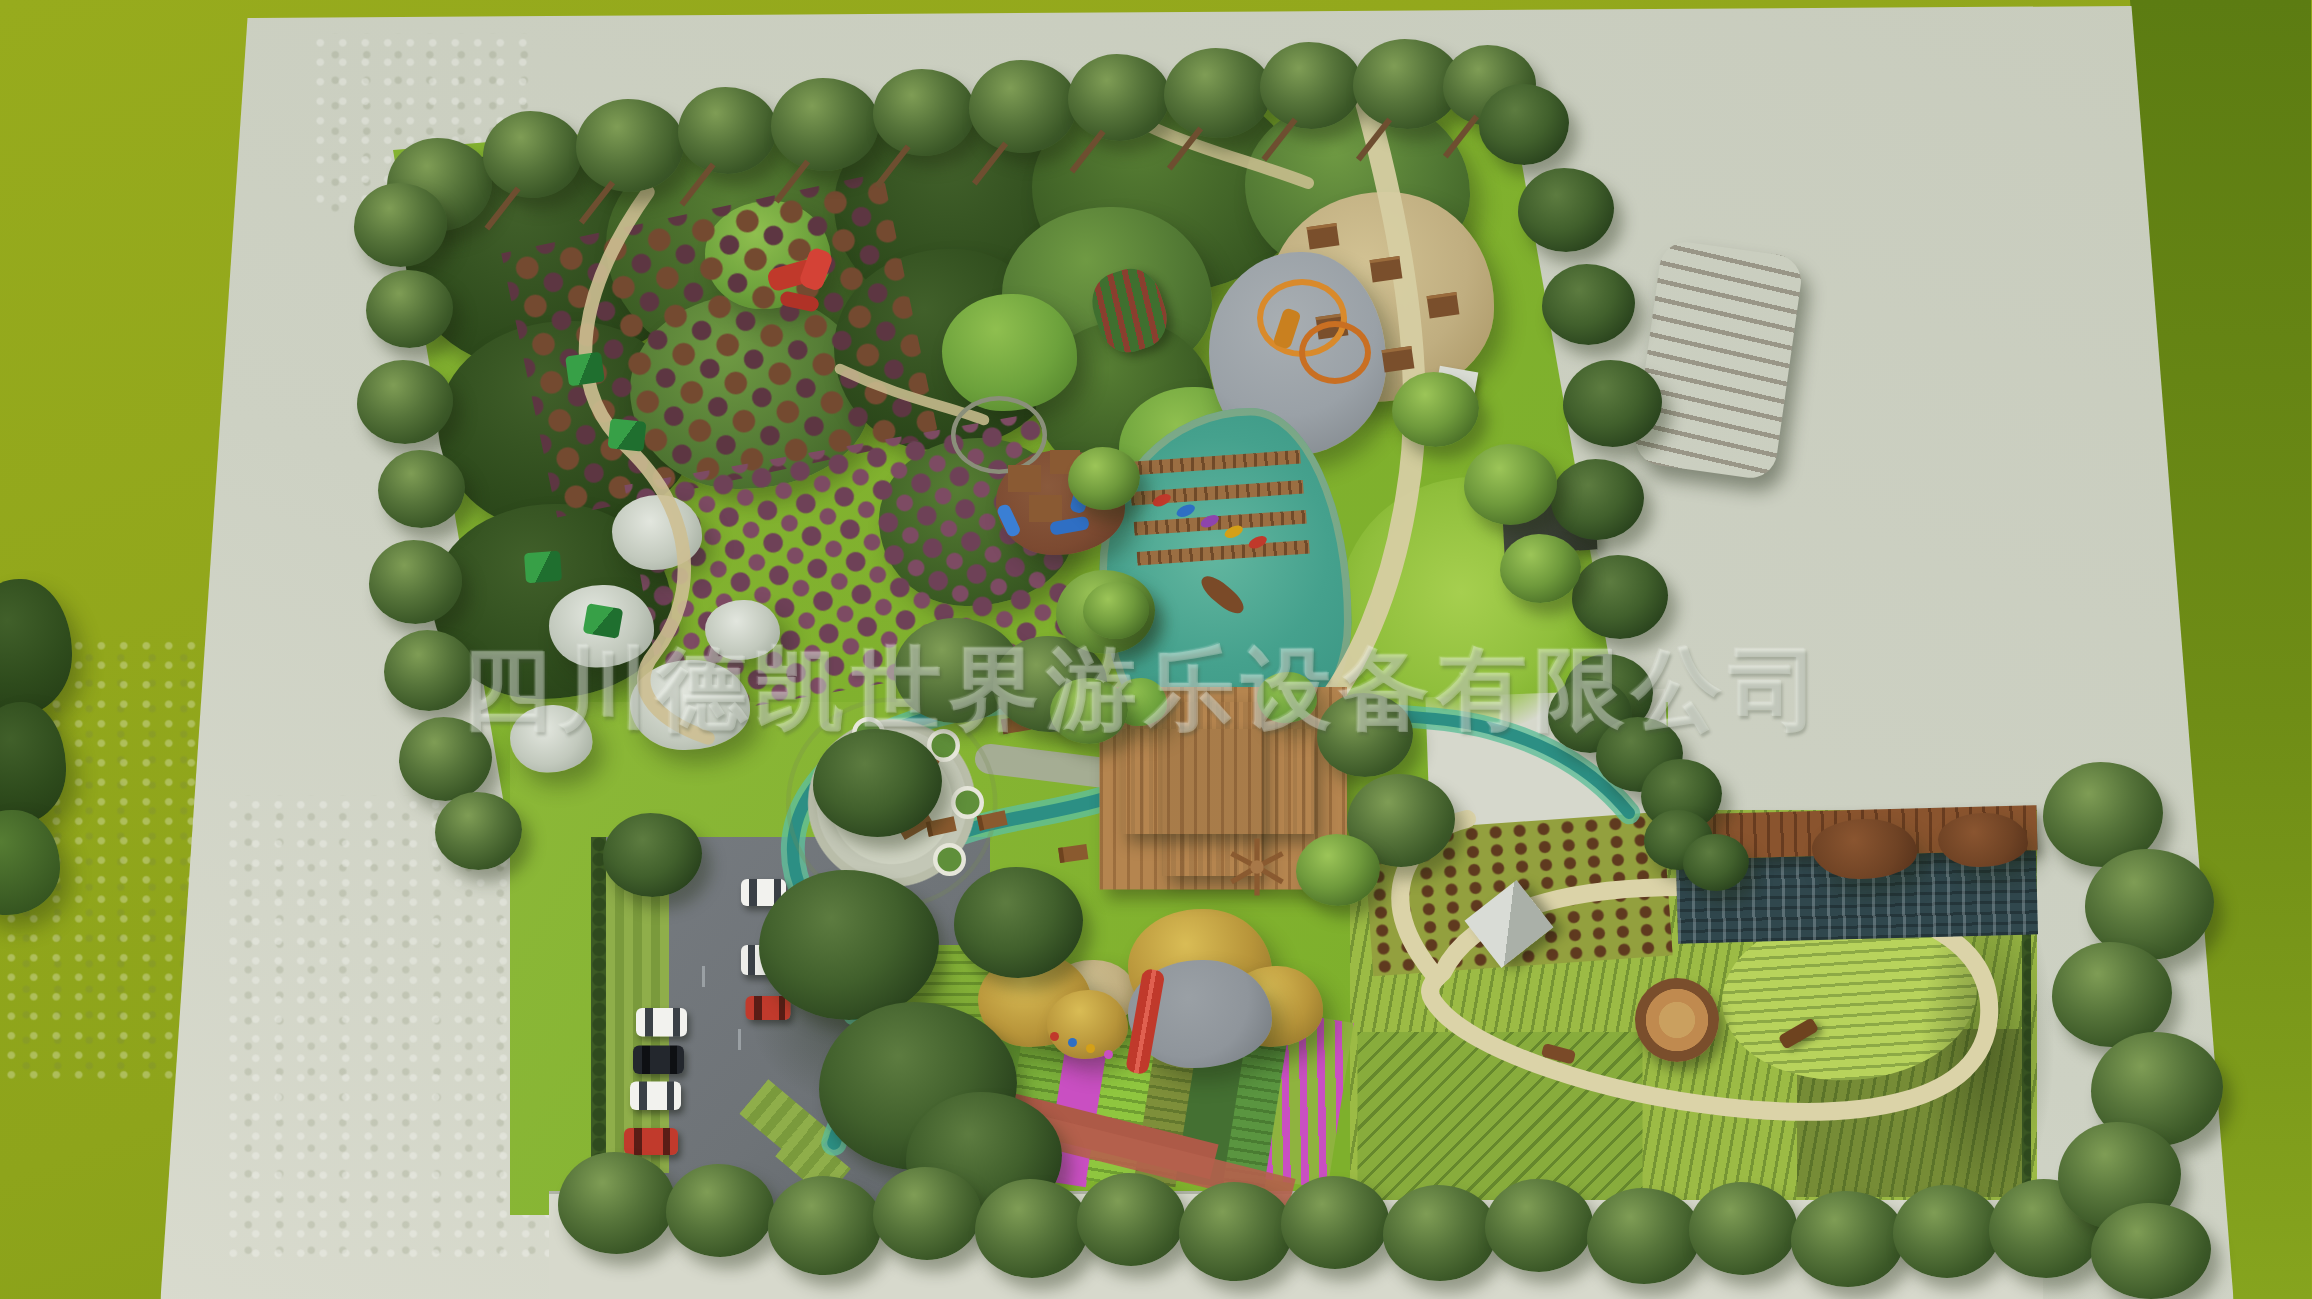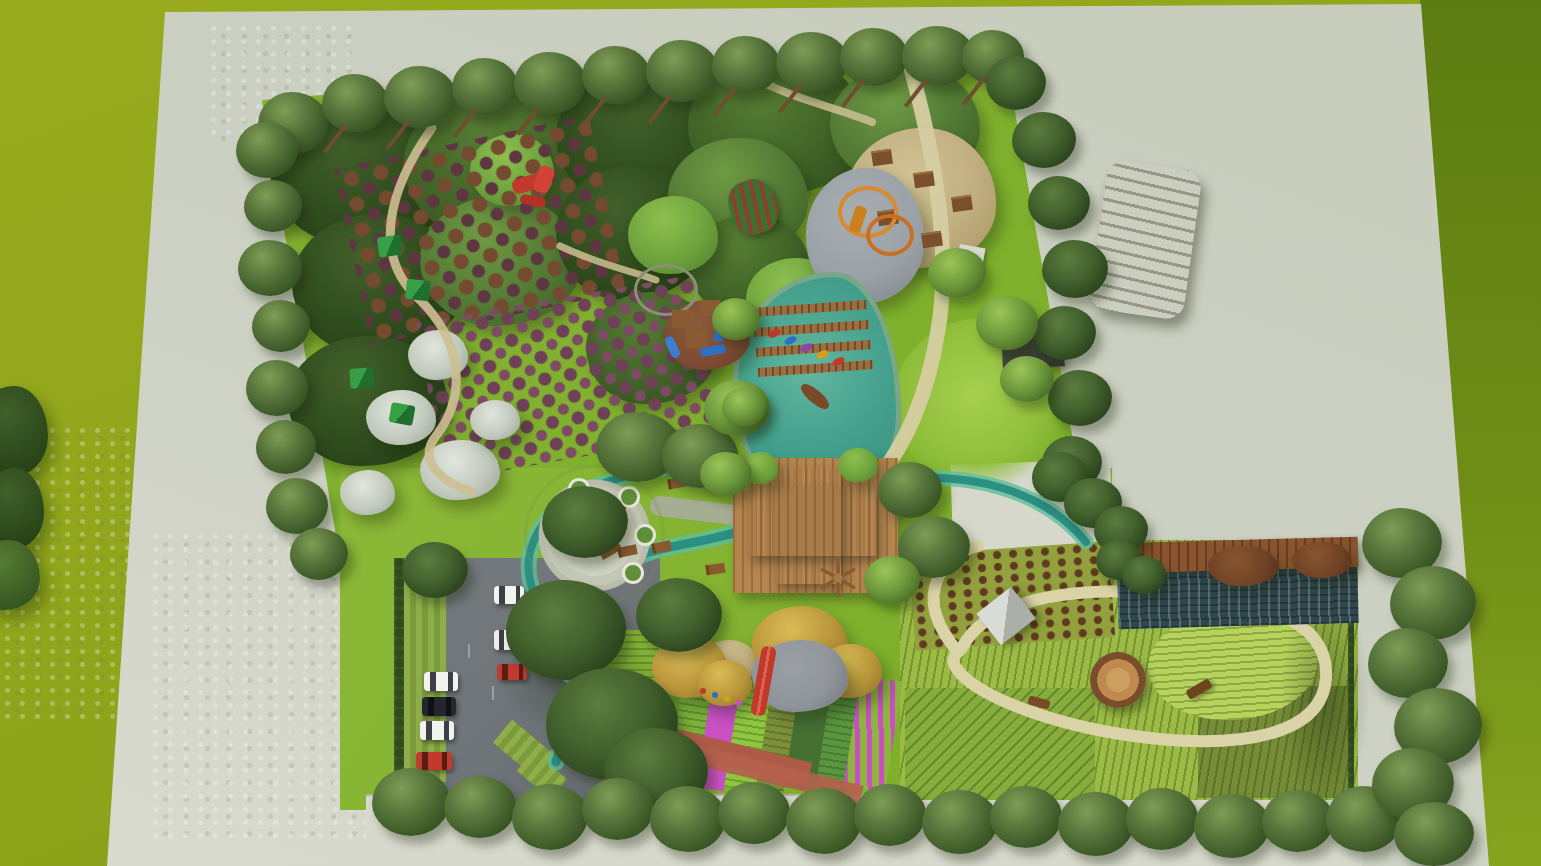--- a/index.html
+++ b/index.html
@@ -316,13 +316,14 @@
   <div class="ab tree" style="left:1262px;top:790px;width:72px;height:62px"></div>
   <div class="ab tree" style="left:1326px;top:786px;width:76px;height:66px"></div>
 
   <div class="ab tree" style="left:1362px;top:508px;width:80px;height:70px"></div>
   <div class="ab tree" style="left:1390px;top:566px;width:86px;height:74px"></div>
   <div class="ab tree" style="left:1368px;top:628px;width:80px;height:70px"></div>
   <div class="ab tree" style="left:1394px;top:688px;width:88px;height:76px"></div>
   <div class="ab tree" style="left:1372px;top:748px;width:82px;height:72px"></div>
   <div class="ab tree" style="left:1394px;top:802px;width:80px;height:64px"></div>
 
+  <div class="ab watermark">四川德凯世界游乐设备有限公司</div>
 </div>
 
 </body></html>

